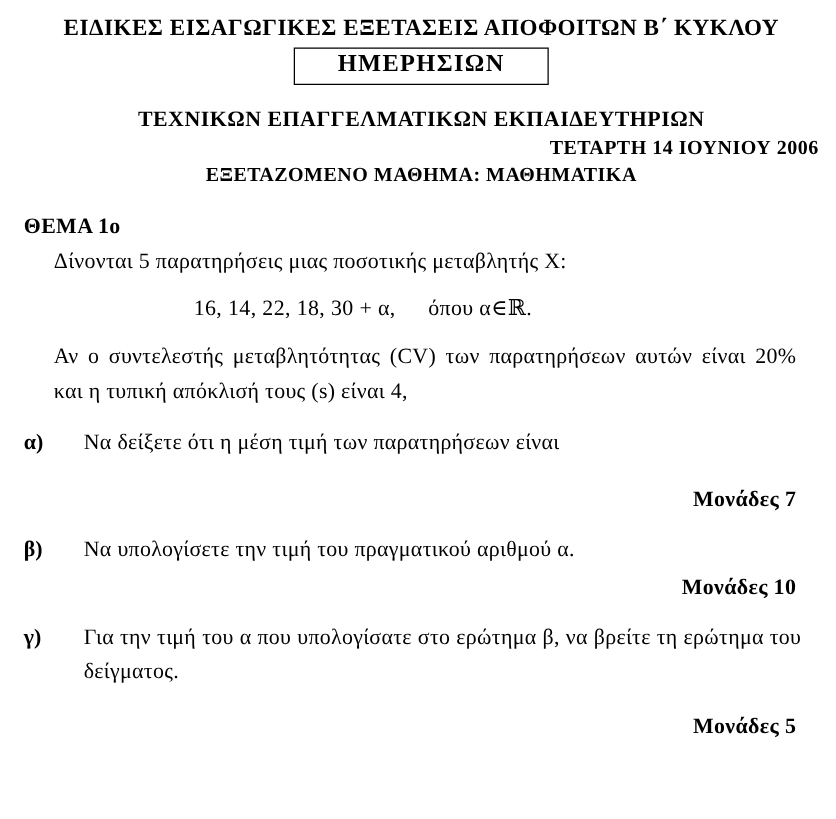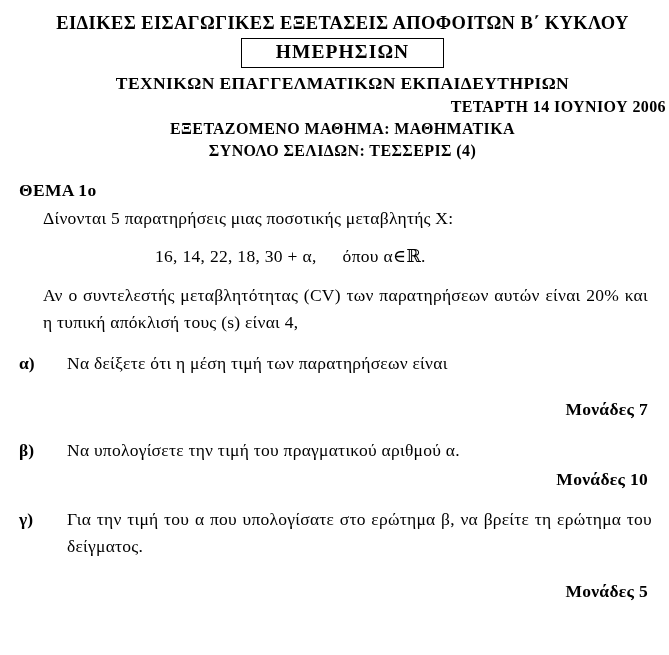--- a/index.html
+++ b/index.html
@@ -13,41 +13,41 @@
     overflow: hidden;
     font-family: "Liberation Serif", "DejaVu Serif", serif;
     color: #000000;
     position: relative;
   }
 
   .page {
     width: 669px;
     height: 462px;
     box-sizing: border-box;
-    padding: 8px 3px 0 19px;
+    padding: 8px 14px 0 19px;
     position: relative;
   }
 
   
   .header {
     text-align: center;
   }
   .hdr-line {
     font-weight: bold;
     font-size: 18.5px;
     letter-spacing: 0.4px;
     line-height: 1.32;
     white-space: nowrap;
   }
   .hdr-line-1 {
     font-size: 18.5px;
     margin-top: 3px;
   }
   .boxed-wrap {
-    margin: 3px 0 4px 0;
+    margin: 3px 0 16px 0;
     text-align: center;
   }
   .boxed {
     display: inline-block;
     border: 1.6px solid #000;
     padding: 2px 34px 3px 34px;
     font-weight: bold;
     font-size: 19.5px;
     letter-spacing: 1.1px;
     line-height: 1.15;
@@ -161,21 +161,20 @@
   <div class="header">
     <div class="hdr-line hdr-line-1">ΕΙΔΙΚΕΣ ΕΙΣΑΓΩΓΙΚΕΣ ΕΞΕΤΑΣΕΙΣ ΑΠΟΦΟΙΤΩΝ Β΄ ΚΥΚΛΟΥ</div>
 
     <div class="boxed-wrap">
       <span class="boxed">ΗΜΕΡΗΣΙΩΝ</span>
     </div>
 
     <div class="hdr-line hdr-line-3">ΤΕΧΝΙΚΩΝ ΕΠΑΓΓΕΛΜΑΤΙΚΩΝ ΕΚΠΑΙΔΕΥΤΗΡΙΩΝ</div>
     <div class="hdr-line hdr-line-4">ΤΕΤΑΡΤΗ 14 ΙΟΥΝΙΟΥ 2006</div>
     <div class="hdr-line hdr-line-5">ΕΞΕΤΑΖΟΜΕΝΟ ΜΑΘΗΜΑ: ΜΑΘΗΜΑΤΙΚΑ</div>
-    <div class="hdr-line hdr-line-6">ΣΥΝΟΛΟ ΣΕΛΙΔΩΝ: ΤΕΣΣΕΡΙΣ (4)</div>
   </div>
 
   <div class="body-area">
 
     <div class="theme-title">ΘΕΜΑ 1ο</div>
 
     <div class="para">Δίνονται 5 παρατηρήσεις μιας ποσοτικής μεταβλητής Χ:</div>
 
     <div class="data-line">
       <span>16, 14, 22, 18, 30 + α,</span><span class="data-gap"></span><span>όπου α∈ℝ.</span>

